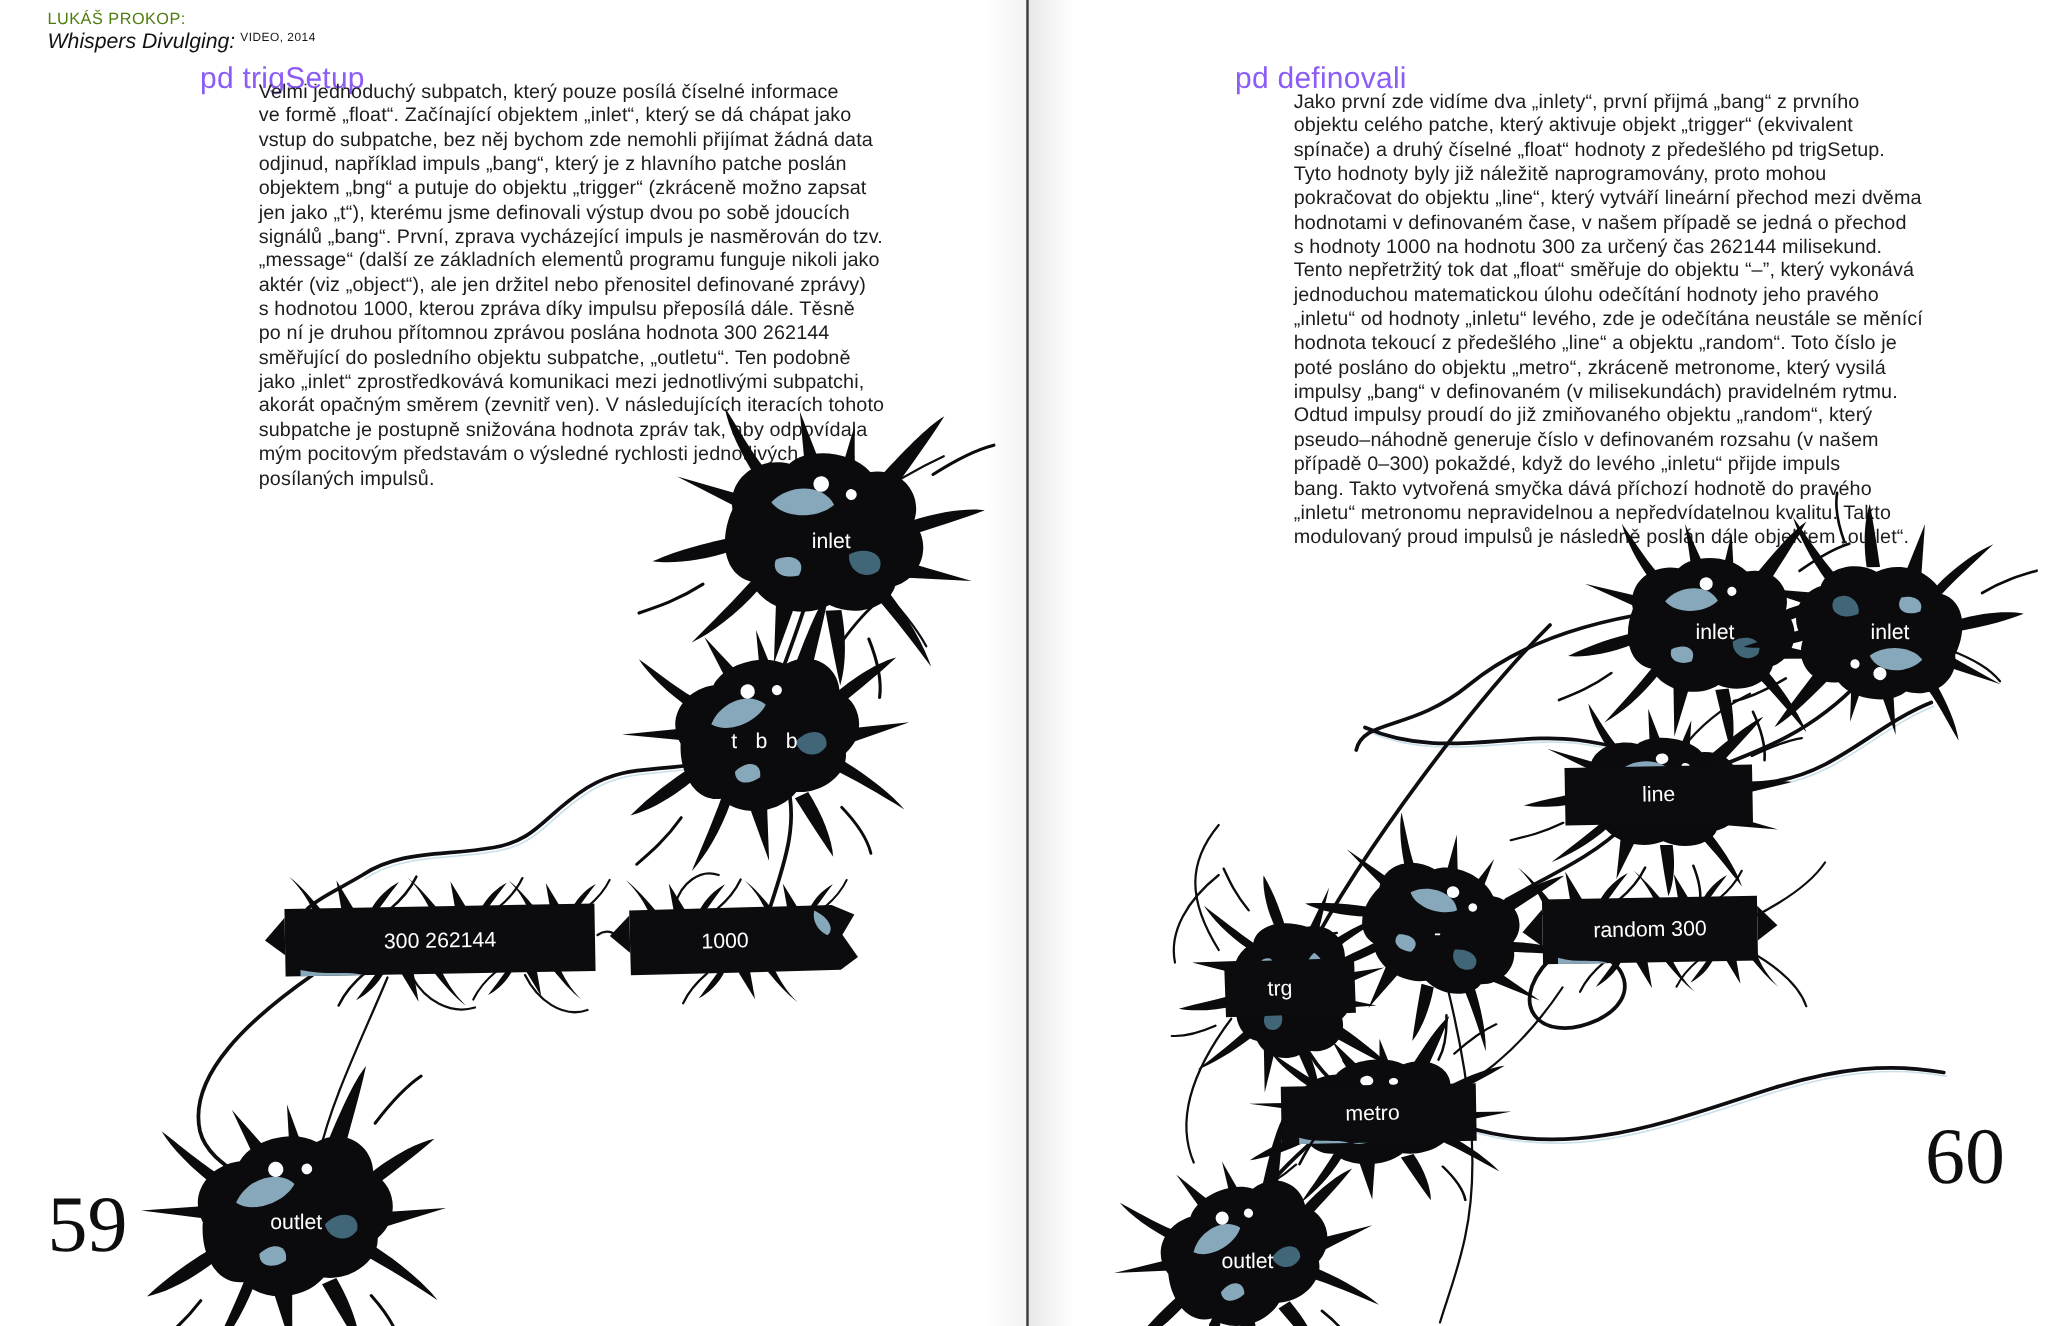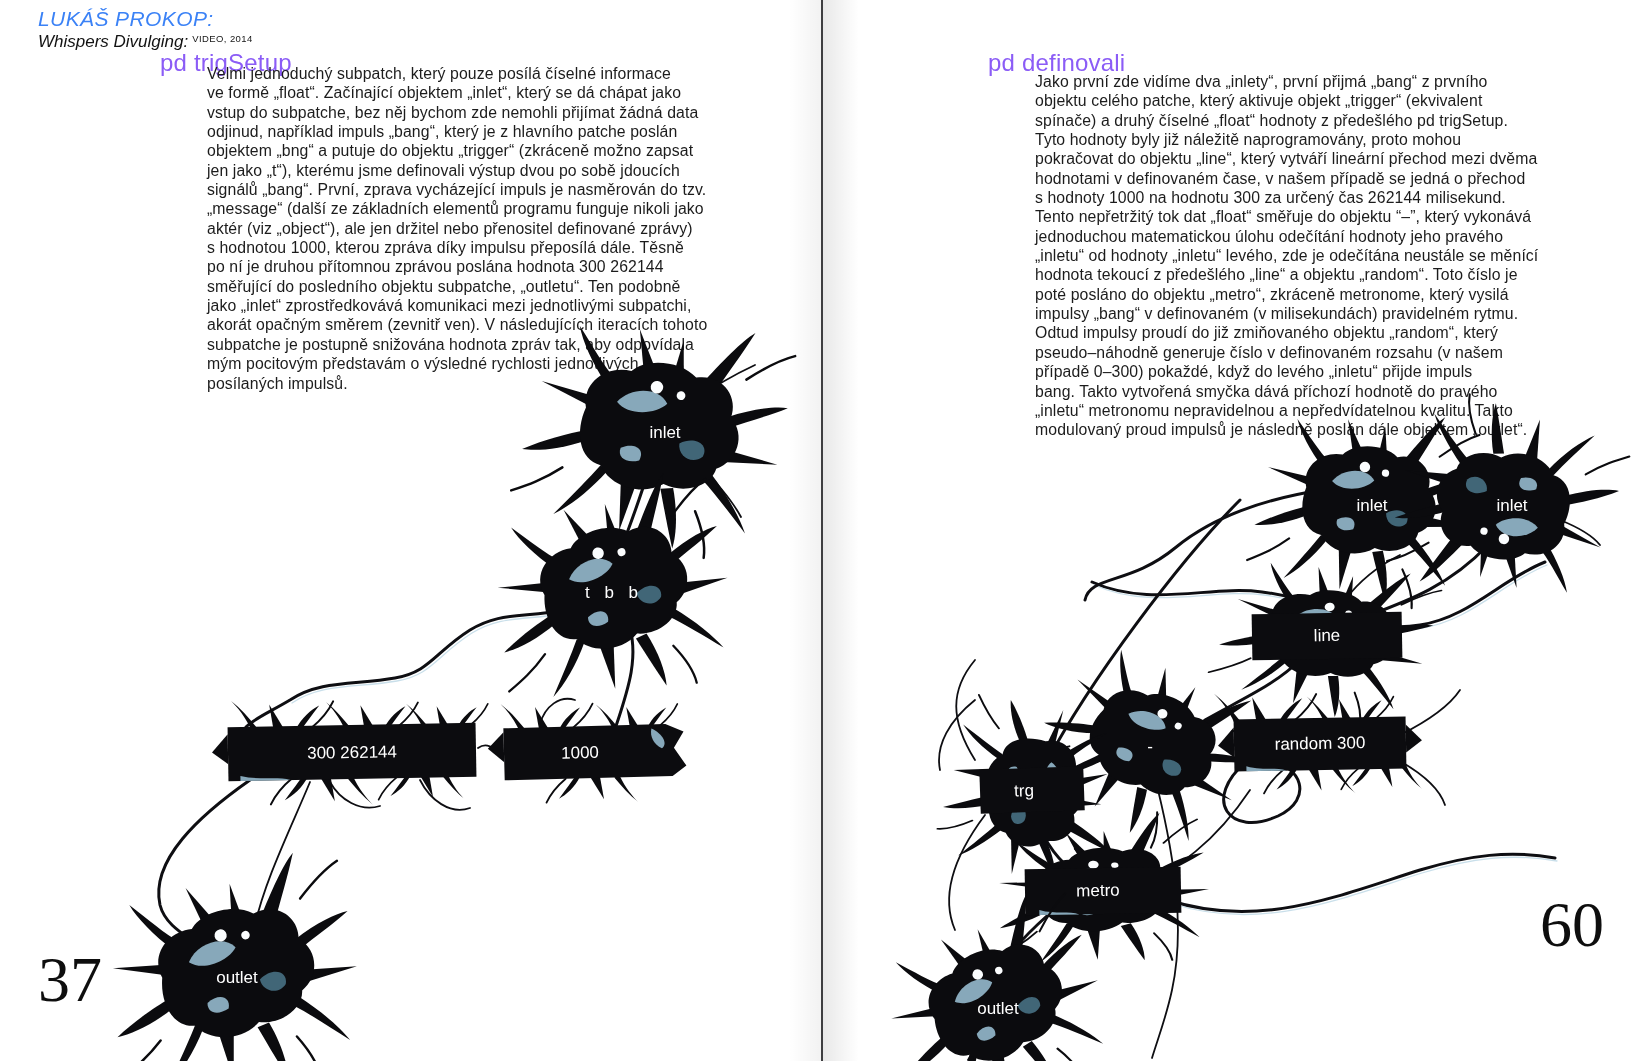--- a/index.html
+++ b/index.html
@@ -8,21 +8,21 @@
     overflow:hidden;font-family:"Liberation Sans",sans-serif;
   }
   
   .gutter-line{position:absolute;top:0;left:821px;width:2px;height:1061px;background:#3e3e40;z-index:1;}
   .gutter-shade-r{position:absolute;top:0;left:823px;width:36px;height:1061px;z-index:0;
     background:linear-gradient(90deg,rgba(0,0,0,.09),rgba(0,0,0,0));}
   .gutter-shade-l{position:absolute;top:0;left:789px;width:32px;height:1061px;z-index:0;
     background:linear-gradient(90deg,rgba(0,0,0,0),rgba(0,0,0,.05));}
   
   .txt{position:absolute;z-index:2;color:#1e1e1e;}
-  .author-line{font-size:21px;font-weight:400;letter-spacing:.4px;color:#3b82f6;font-style:italic;}
+  .author-line{font-size:13px;font-weight:400;letter-spacing:.4px;color:#4d7c0f;}
   .title-line{font-size:17px;font-style:italic;color:#121212;margin-top:1px;}
   .meta{font-size:9.5px;font-style:normal;letter-spacing:.4px;position:relative;top:-5px;margin-left:4px;color:#161616;}
   .heading{font-size:24px;font-weight:400;color:#8b5cf6;letter-spacing:.2px;}
   .body-text{font-size:15.8px;line-height:19.35px;letter-spacing:.1px;white-space:pre-line;color:#1c1c1c;}
   .pagenum{font-family:"Liberation Serif",serif;font-size:64px;font-weight:400;line-height:1;color:#0e0e0e;}
   
   .art{position:absolute;left:0;top:0;z-index:3;pointer-events:none;}
   .ink{fill:#0b0b0e;}
   .tdr{fill:none;stroke:#0b0b0e;stroke-width:2;stroke-linecap:round;}
   .hl{fill:#9dc4d8;opacity:.85;}
@@ -60,21 +60,21 @@
 „message“ (další ze základních elementů programu funguje nikoli jako
 aktér (viz „object“), ale jen držitel nebo přenositel definované zprávy)
 s hodnotou 1000, kterou zpráva díky impulsu přeposílá dále. Těsně
 po ní je druhou přítomnou zprávou poslána hodnota 300 262144
 směřující do posledního objektu subpatche, „outletu“. Ten podobně
 jako „inlet“ zprostředkovává komunikaci mezi jednotlivými subpatchi,
 akorát opačným směrem (zevnitř ven). V následujících iteracích tohoto
 subpatche je postupně snižována hodnota zpráv tak, aby odpovídala
 mým pocitovým představám o výsledné rychlosti jednotlivých
 posílaných impulsů.</div>
-  <div class="txt pagenum" style="left:38px;top:948px;">37</div>
+  <div class="txt pagenum" style="left:38px;top:948px;">59</div>
 
   <div class="txt heading" style="left:988px;top:49px;">pd definovali</div>
   <div class="txt body-text" style="left:1035px;top:72px;width:560px;">Jako první zde vidíme dva „inlety“, první přijmá „bang“ z prvního
 objektu celého patche, který aktivuje objekt „trigger“ (ekvivalent
 spínače) a druhý číselné „float“ hodnoty z předešlého pd trigSetup.
 Tyto hodnoty byly již náležitě naprogramovány, proto mohou
 pokračovat do objektu „line“, který vytváří lineární přechod mezi dvěma
 hodnotami v definovaném čase, v našem případě se jedná o přechod
 s hodnoty 1000 na hodnotu 300 za určený čas 262144 milisekund.
 Tento nepřetržitý tok dat „float“ směřuje do objektu “–”, který vykonává

